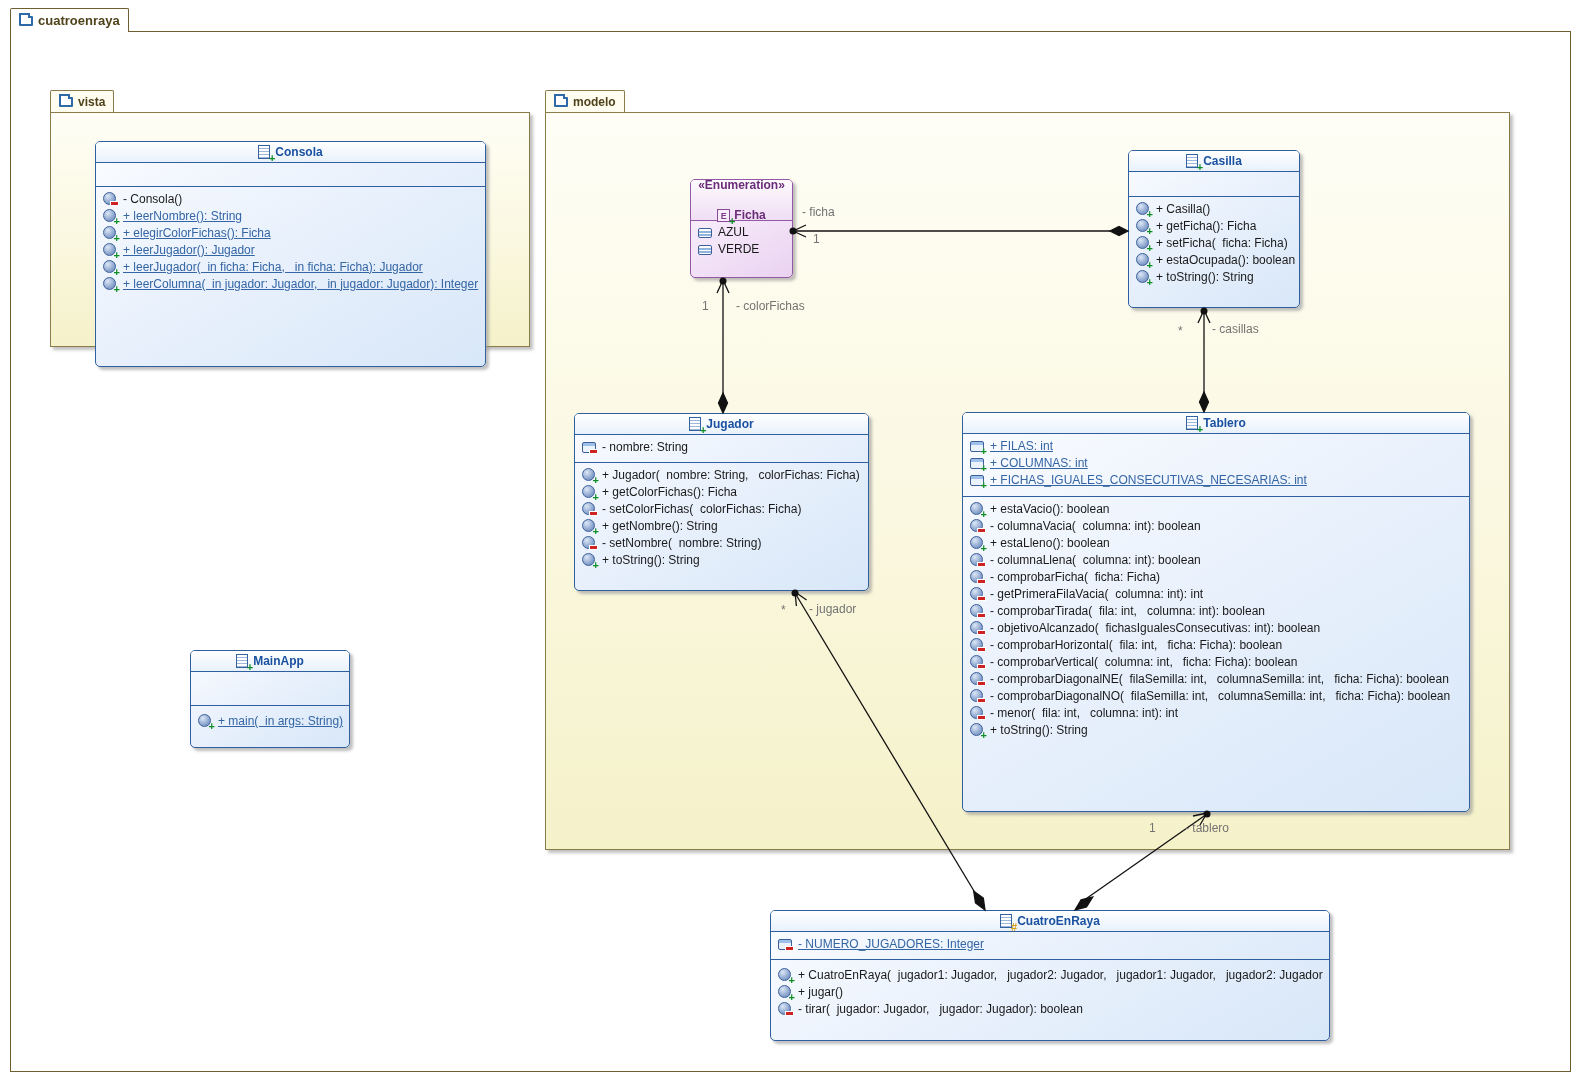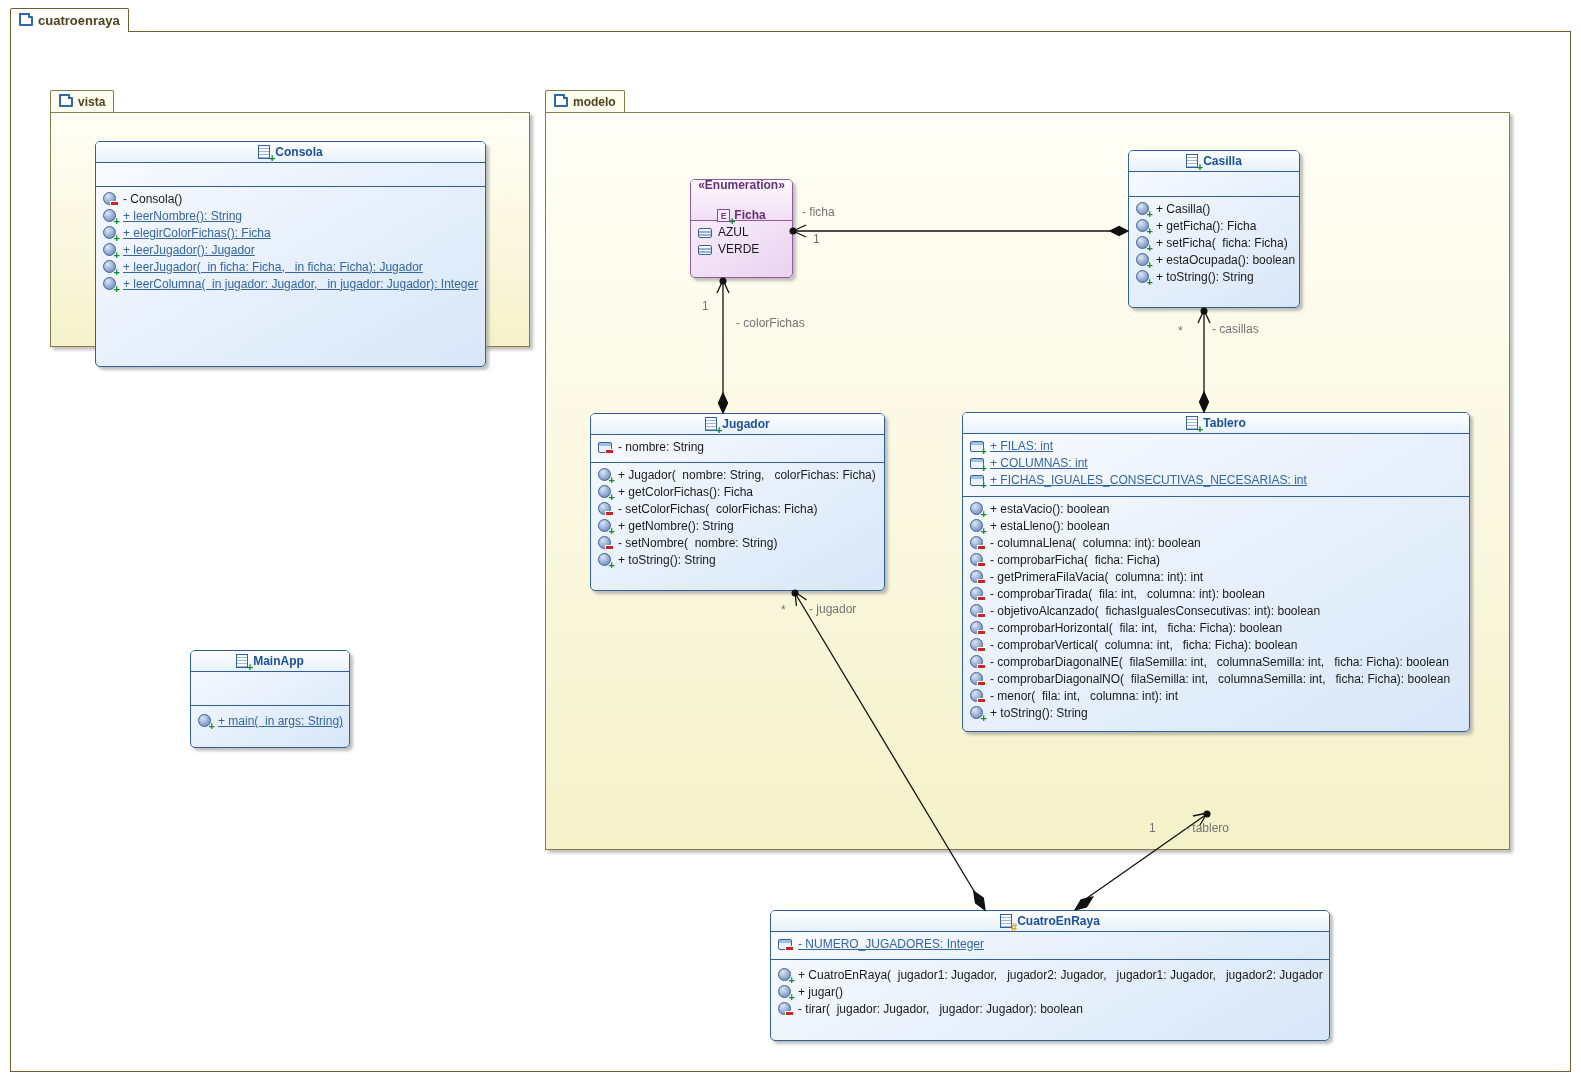--- a/index.html
+++ b/index.html
@@ -192,21 +192,21 @@
         <span class="ic"></span>
         <span class="mtext">+ estaOcupada(): boolean</span>
       </div>
       <div class="member m pub">
         <span class="ic"></span>
         <span class="mtext">+ toString(): String</span>
       </div>
     </div>
 </div>
 
-<div class="box kind-class" style="left:590px; top:413px; width:295px; height:178px;">
+<div class="box kind-class" style="left:574px; top:413px; width:295px; height:178px;">
   <div class="chead">
     <span class="hicon"></span>
     <span>Jugador</span>
   </div>
   <div class="attrs" style="height:28px;">
 
   <div class="member f priv">
         <span class="ic"></span>
         <span class="mtext">- nombre: String</span>
       </div>
@@ -233,21 +233,21 @@
         <span class="ic"></span>
         <span class="mtext">- setNombre(  nombre: String)</span>
       </div>
       <div class="member m pub">
         <span class="ic"></span>
         <span class="mtext">+ toString(): String</span>
       </div>
     </div>
 </div>
 
-<div class="box kind-class" style="left:962px; top:412px; width:508px; height:320px;">
+<div class="box kind-class" style="left:962px; top:412px; width:508px; height:400px;">
   <div class="chead">
     <span class="hicon"></span>
     <span>Tablero</span>
   </div>
   <div class="attrs" style="height:63px;">
 
   <div class="member f pub st">
         <span class="ic"></span>
         <span class="mtext">+ FILAS: int</span>
       </div>
@@ -258,20 +258,24 @@
       <div class="member f pub st">
         <span class="ic"></span>
         <span class="mtext">+ FICHAS_IGUALES_CONSECUTIVAS_NECESARIAS: int</span>
       </div>
     </div>
   <div class="methods">
 
       <div class="member m pub">
         <span class="ic"></span>
         <span class="mtext">+ estaVacio(): boolean</span>
+      </div>
+      <div class="member m priv">
+        <span class="ic"></span>
+        <span class="mtext">- columnaVacia(  columna: int): boolean</span>
       </div>
       <div class="member m pub">
         <span class="ic"></span>
         <span class="mtext">+ estaLleno(): boolean</span>
       </div>
       <div class="member m priv">
         <span class="ic"></span>
         <span class="mtext">- columnaLlena(  columna: int): boolean</span>
       </div>
       <div class="member m priv">
@@ -391,21 +395,21 @@
     <path d="M1207,813 L1193,816 M1207,813 L1200,825"></path>
     <polygon points="1075,910 1081.1,899.8 1092.7,896.9 1086.5,907" fill="#111"></polygon>
     <circle cx="1207" cy="814" r="3.5" fill="#111" stroke="none"></circle>
   </g>
 </svg>
 
 <div class="edge-label" style="left:802px; top:205px;">- ficha</div>
 <div class="edge-label" style="left:813px; top:232px;">1</div>
 
 <div class="edge-label" style="left:702px; top:299px;">1</div>
-<div class="edge-label" style="left:736px; top:316px;">- colorFichas</div>
+<div class="edge-label" style="left:736px; top:299px;">- colorFichas</div>
 
 <div class="edge-label" style="left:1178px; top:324px;">*</div>
 <div class="edge-label" style="left:1212px; top:322px;">- casillas</div>
 
 <div class="edge-label" style="left:781px; top:603px;">*</div>
 <div class="edge-label" style="left:809px; top:602px;">- jugador</div>
 
 <div class="edge-label" style="left:1149px; top:821px;">1</div>
 <div class="edge-label" style="left:1185px; top:821px;">- tablero</div>
 

